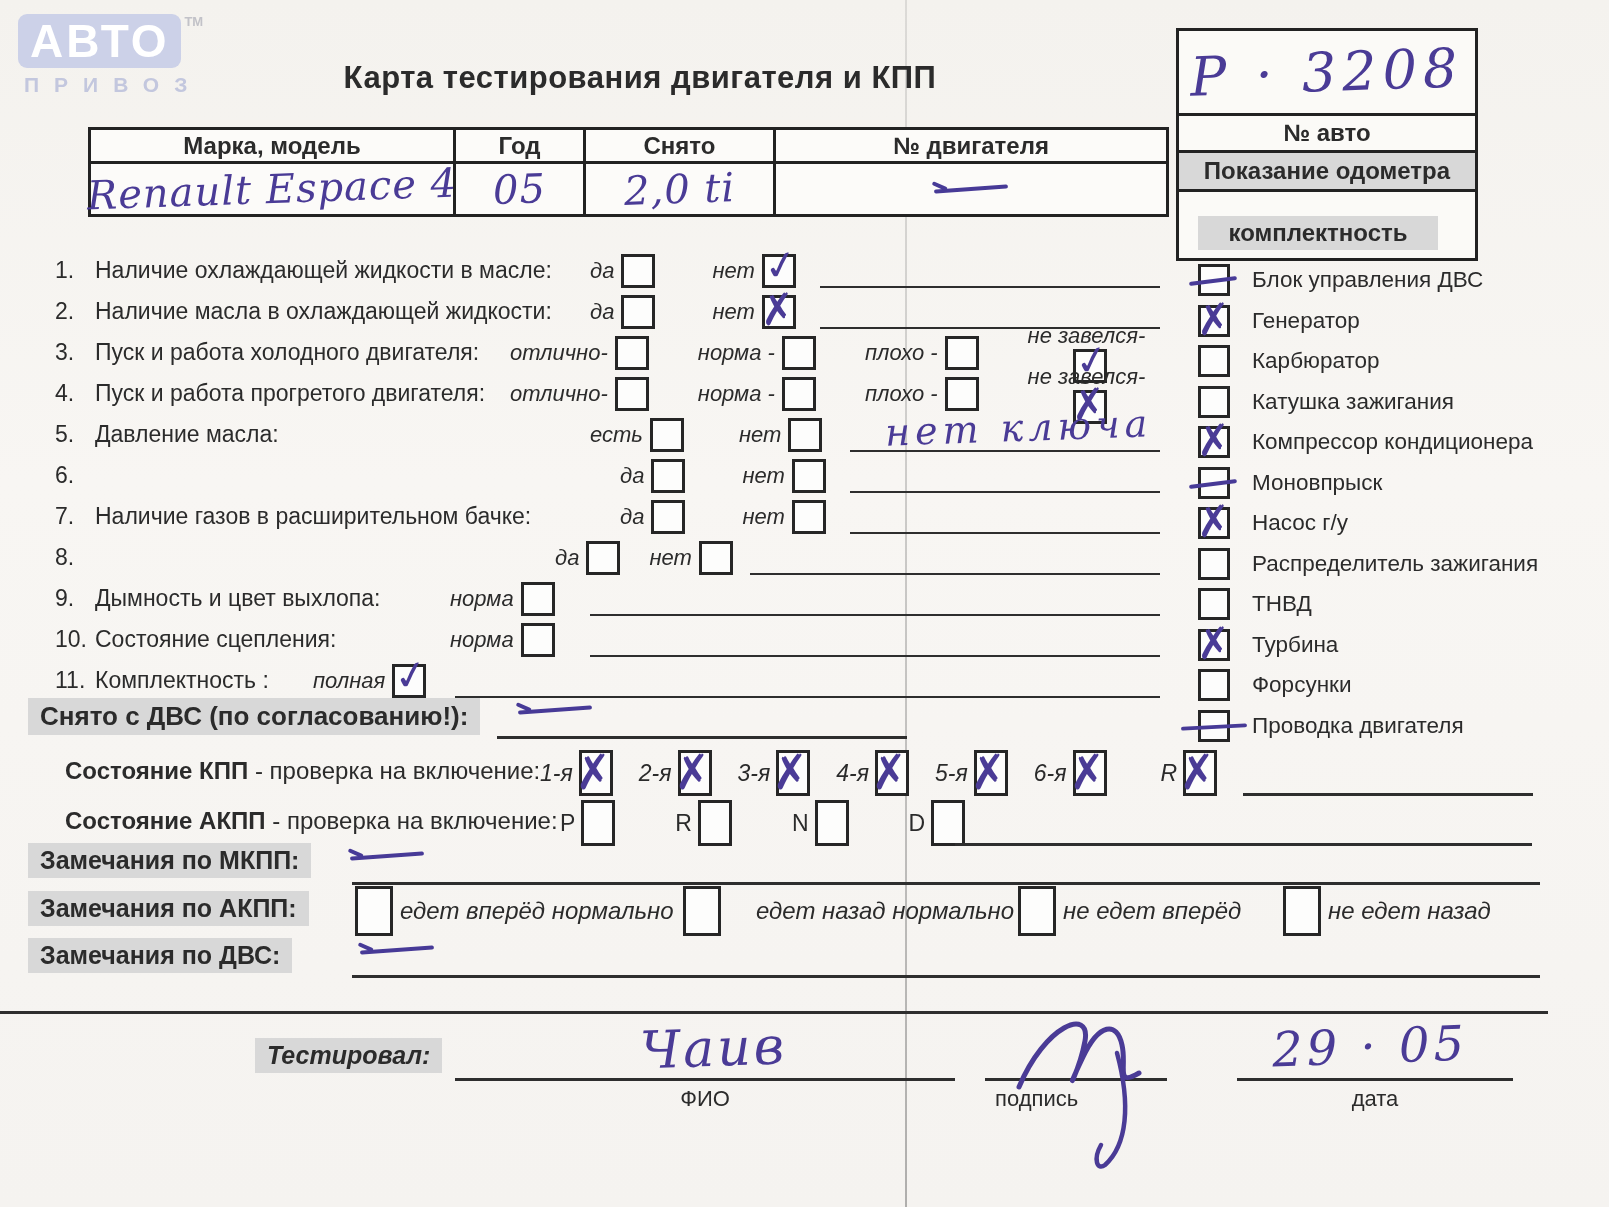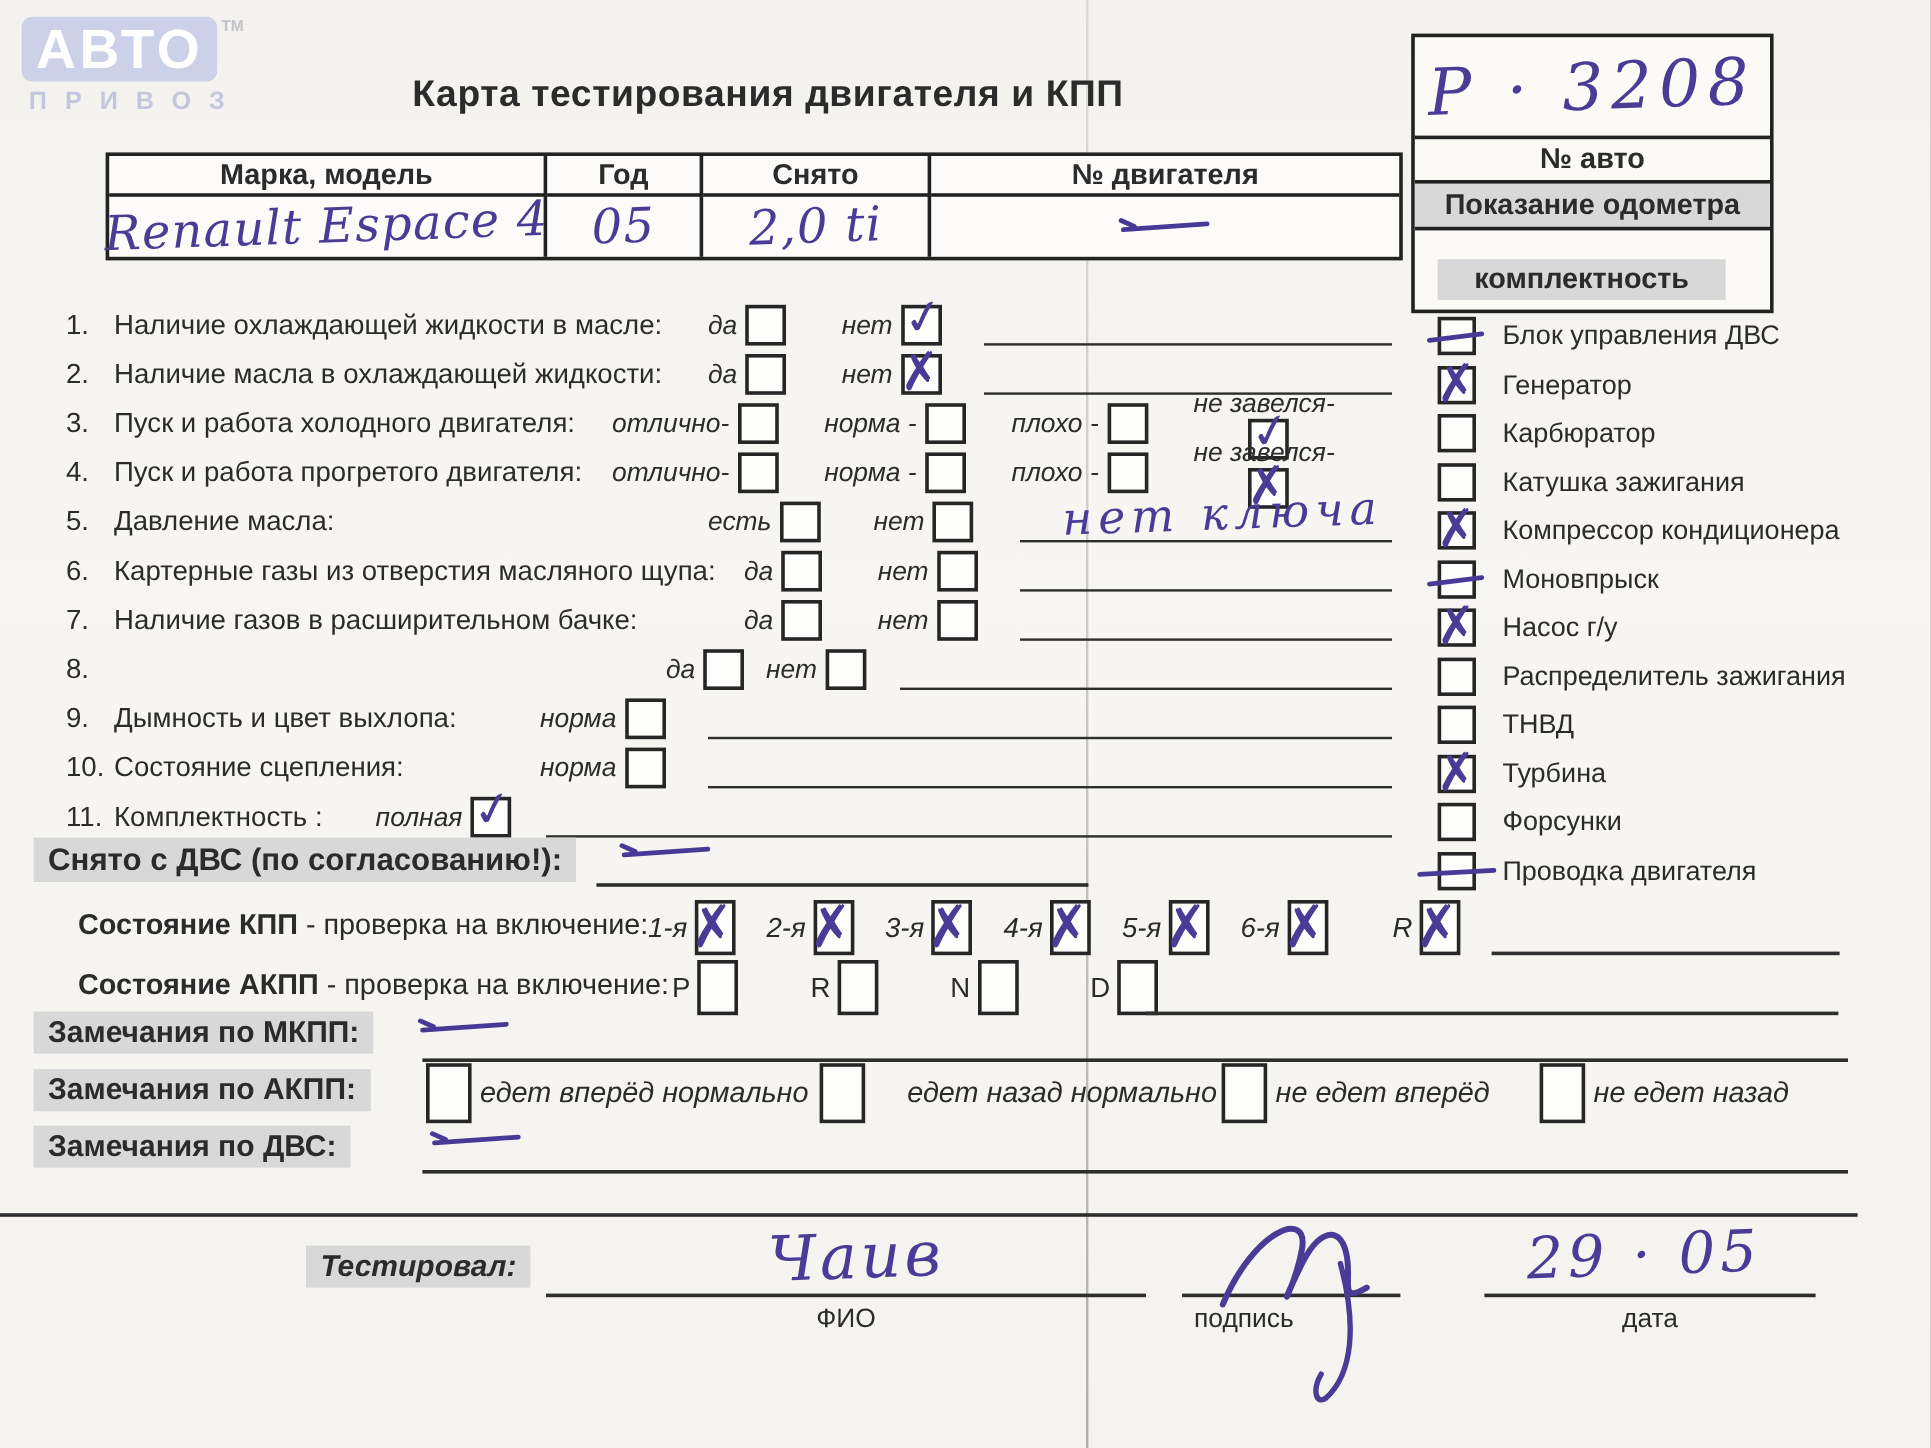--- a/index.html
+++ b/index.html
@@ -38,21 +38,21 @@
   .vcell{border-right:3px solid #222;display:flex;align-items:center;justify-content:center;overflow:visible;}
   .vcell.last{border-right:none;}
   .vhead{border-bottom:3px solid #222;font-weight:bold;font-size:24px;}
   .vval{font-size:40px;}
   .vhw{font-size:40px;letter-spacing:1px;}
   
   .checklist{position:absolute;left:55px;top:250px;width:1105px;}
   .cl-row{position:relative;height:41px;display:flex;align-items:center;}
   .cl-num{font-size:23px;width:40px;flex:none;}
   .cl-label{font-size:23px;white-space:nowrap;}
-  .cl-opts{position:absolute;top:0;height:100%;display:flex;align-items:center;}
+  .cl-opts{position:absolute;top:0;height:100%;display:flex;align-items:center;gap:11px;}
   .pair{display:flex;align-items:center;}
   .opt-label{font-style:italic;font-size:22px;margin-right:7px;white-space:nowrap;}
   .box{position:relative;display:inline-block;width:28px;height:28px;border:3px solid #262626;
        background:#fdfdfc;overflow:visible;flex:none;}
   .t-a .cl-opts{left:535px;} .t-a .pair{margin-right:46px;} .t-a .pair:last-child{margin-right:0;}
   .t-b .cl-opts{left:455px;} .t-b .pair{margin-right:38px;} .t-b .pair:last-child{margin-right:0;flex-direction:column;}
   .t-c .cl-opts{left:535px;} .t-c .pair{margin-right:44px;}
   .t-d .cl-opts{left:565px;} .t-d .pair{margin-right:46px;}
   .t-e .cl-opts{left:500px;} .t-e .pair{margin-right:18px;}
   .t-f .cl-opts{left:395px;}
@@ -265,21 +265,20 @@
           <span class="pair">
             <span class="opt-label">нет</span>
             <span class="box"></span>
           </span>
         </span>
         <span class="cl-note hw">нет ключа</span>
         <span class="cl-line"></span>
       </div>
       <div class="cl-row t-d">
         <span class="cl-num">6.</span>
-        <span class="cl-label">Картерные газы из отверстия масляного щупа:</span>
         <span class="cl-opts">
           <span class="pair">
             <span class="opt-label">да</span>
             <span class="box"></span>
           </span>
           <span class="pair">
             <span class="opt-label">нет</span>
             <span class="box"></span>
           </span>
         </span>

